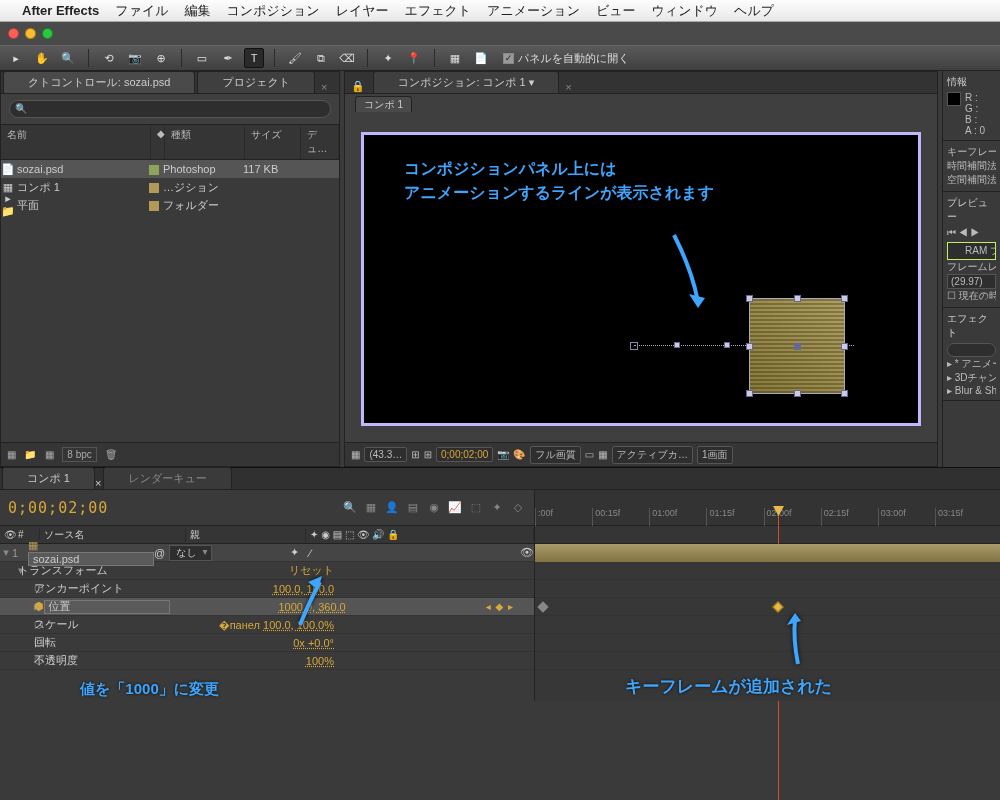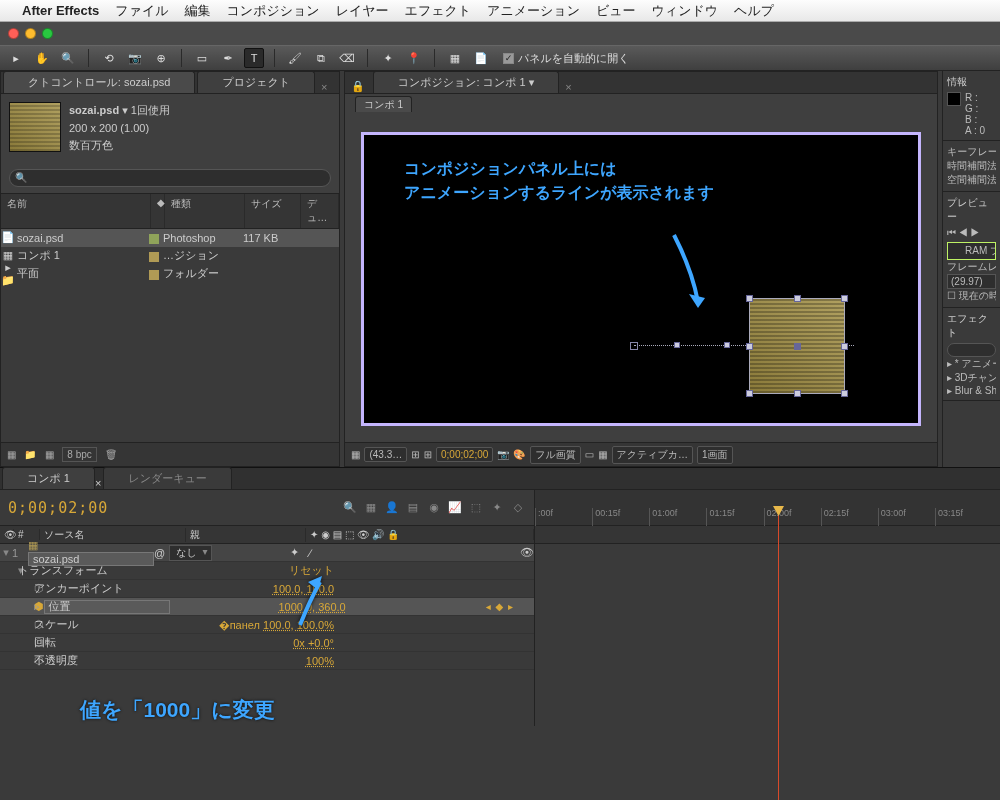--- a/index.html
+++ b/index.html
@@ -188,28 +188,20 @@
 </div>
 
 <div class="panels">
 
   <div class="panel proj">
     <div class="tabbar">
       <div class="tab">クトコントロール: sozai.psd</div>
       <div class="tab active">プロジェクト</div>
       <div class="x">×</div>
     </div>
-    <div class="proj-head">
-      <div class="thumb"></div>
-      <div class="proj-info">
-        <div><span class="fname">sozai.psd</span> ▾ <span>1回使用</span></div>
-        <div>200 x 200 (1.00)</div>
-        <div>数百万色</div>
-      </div>
-    </div>
     <div class="search search-wrap">
       <span class="search-ico">🔍</span>
       <input style="">
     </div>
     <div class="proj-cols">
       <div class="pc-name">名前</div>
       <div class="pc-tag">◆</div>
       <div class="pc-type">種類</div>
       <div class="pc-size">サイズ</div>
       <div class="pc-dur">デュ…</div>
@@ -433,21 +425,41 @@
           <span class="val"><u>0x +0.0°</u></span>
           <span style="width:200px;"></span>
       </div>
       <div class="lrow">
         <span class="indent2 stop">⬡</span>
           <span class="nm">不透明度</span>
         <span style="flex:1;"></span>
           <span class="val"><u>100%</u></span>
           <span style="width:200px;"></span>
       </div>
-      <div class="anno" style="position:relative;margin:24px 0 0 80px;font-size:21px;">値を「1000」に変更</div>
+      <div class="anno" style="position:relative;margin:8px 0 0 80px;font-size:15px;">値を「1000」に変更</div>
+    </div>
+    <div class="tl-body-r">
+      <div class="layer-bar"></div>
+      <div class="row-line" style="top:18px;"></div>
+      <div class="row-line" style="top:36px;"></div>
+      <div class="kf-track" style="top:54px;">
+        <div class="kf-dia grey" style="left:4px;"></div>
+        <div class="kf-dia gold" style="left:239px;"></div>
+      </div>
+      <div class="row-line" style="top:54px;"></div>
+      <div class="row-line" style="top:72px;"></div>
+      <div class="row-line" style="top:90px;"></div>
+      <div class="row-line" style="top:108px;"></div>
+      <div class="blue-arrow" style="top:65px;left:248px;">
+        <svg width="30" height="60">
+            <path d="M15 55 Q10 30 12 10" stroke="#3ea6ff" stroke-width="4" fill="none"></path>
+            <path d="M12 4 l-8 12 l14 -4 z" fill="#3ea6ff"></path>
+          </svg>
+      </div>
+      <div class="anno" style="top:130px;left:90px;font-size:17px;">キーフレームが追加された</div>
     </div>
   </div>
 </div>
 
 <div class="blue-arrow" style="top:570px;left:290px;">
   <svg width="50" height="60">
       <path d="M10 55 Q20 30 30 12" stroke="#3ea6ff" stroke-width="4" fill="none"></path>
       <path d="M32 6 l-14 6 l10 8 z" fill="#3ea6ff"></path>
     </svg>
 </div>

